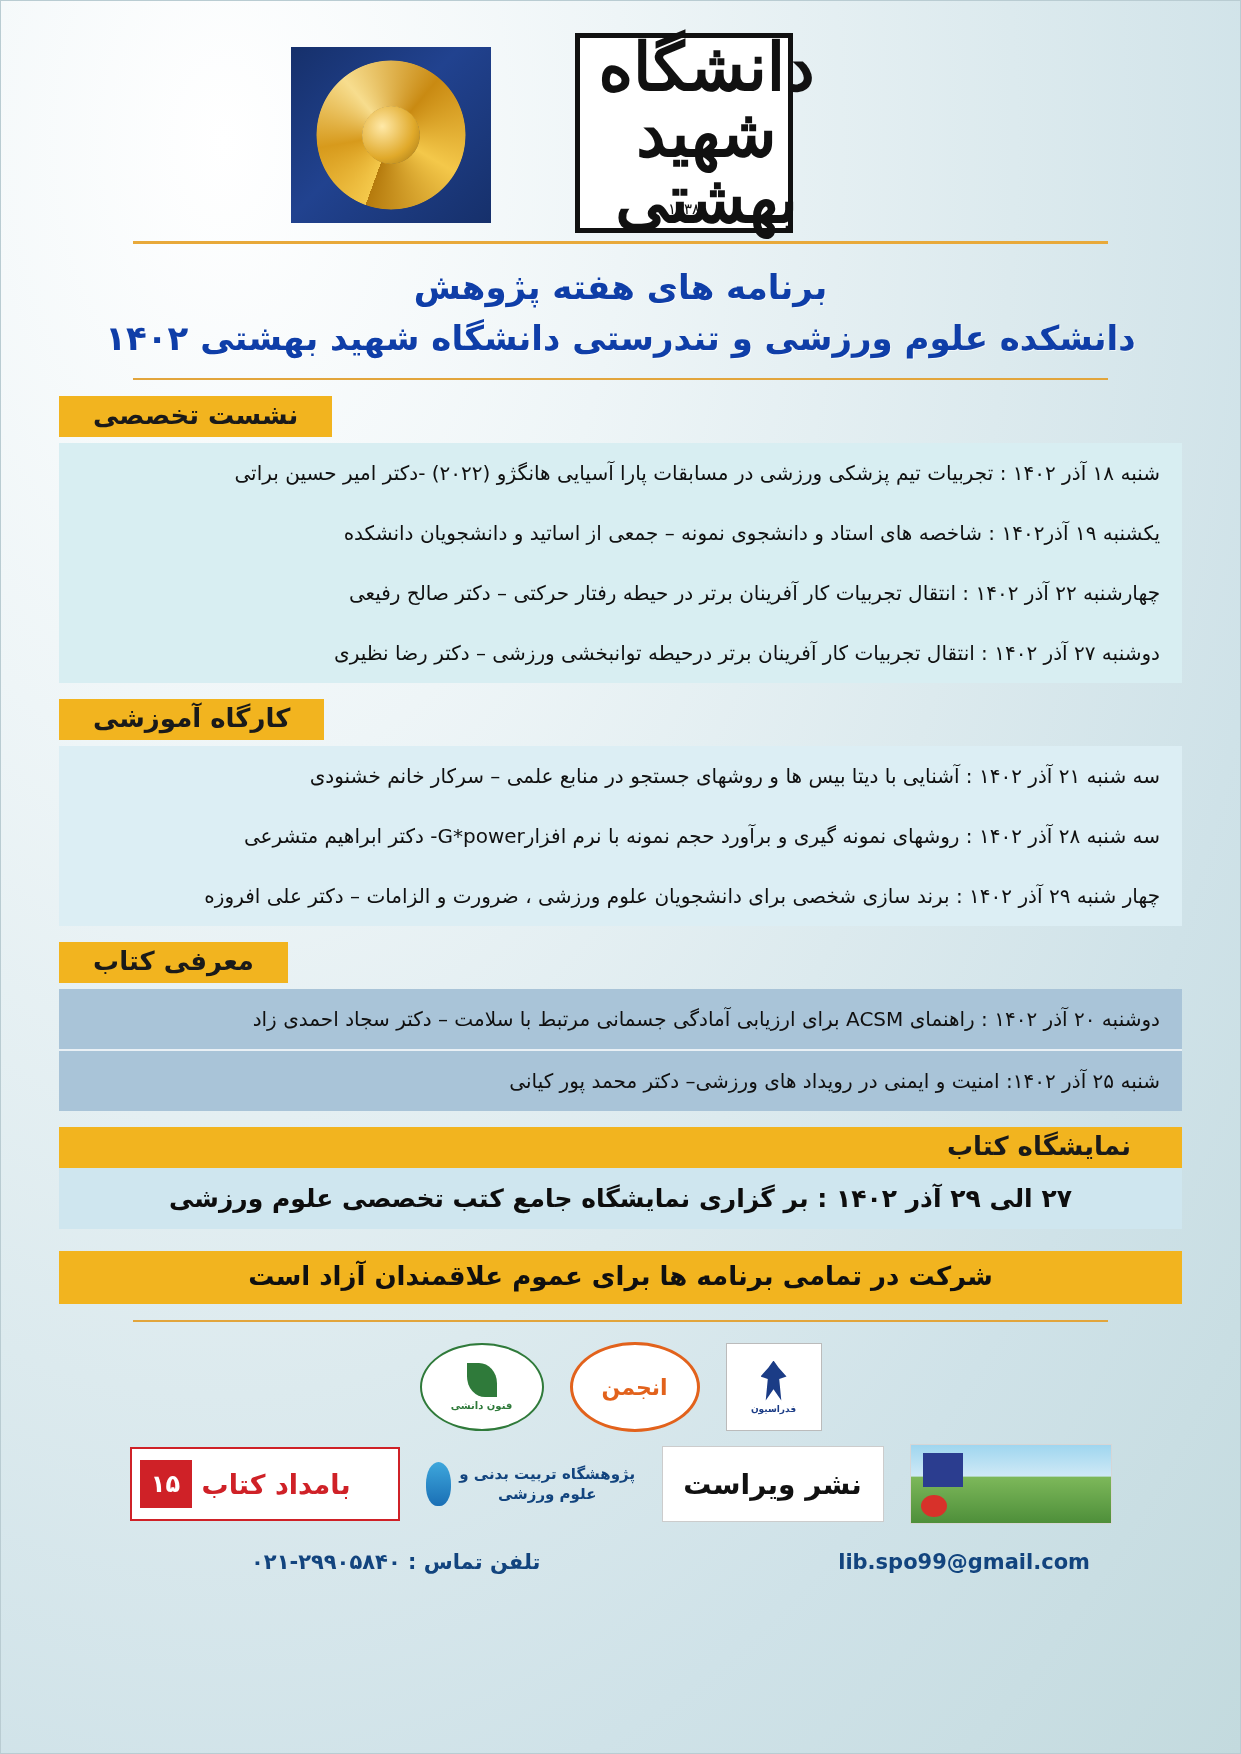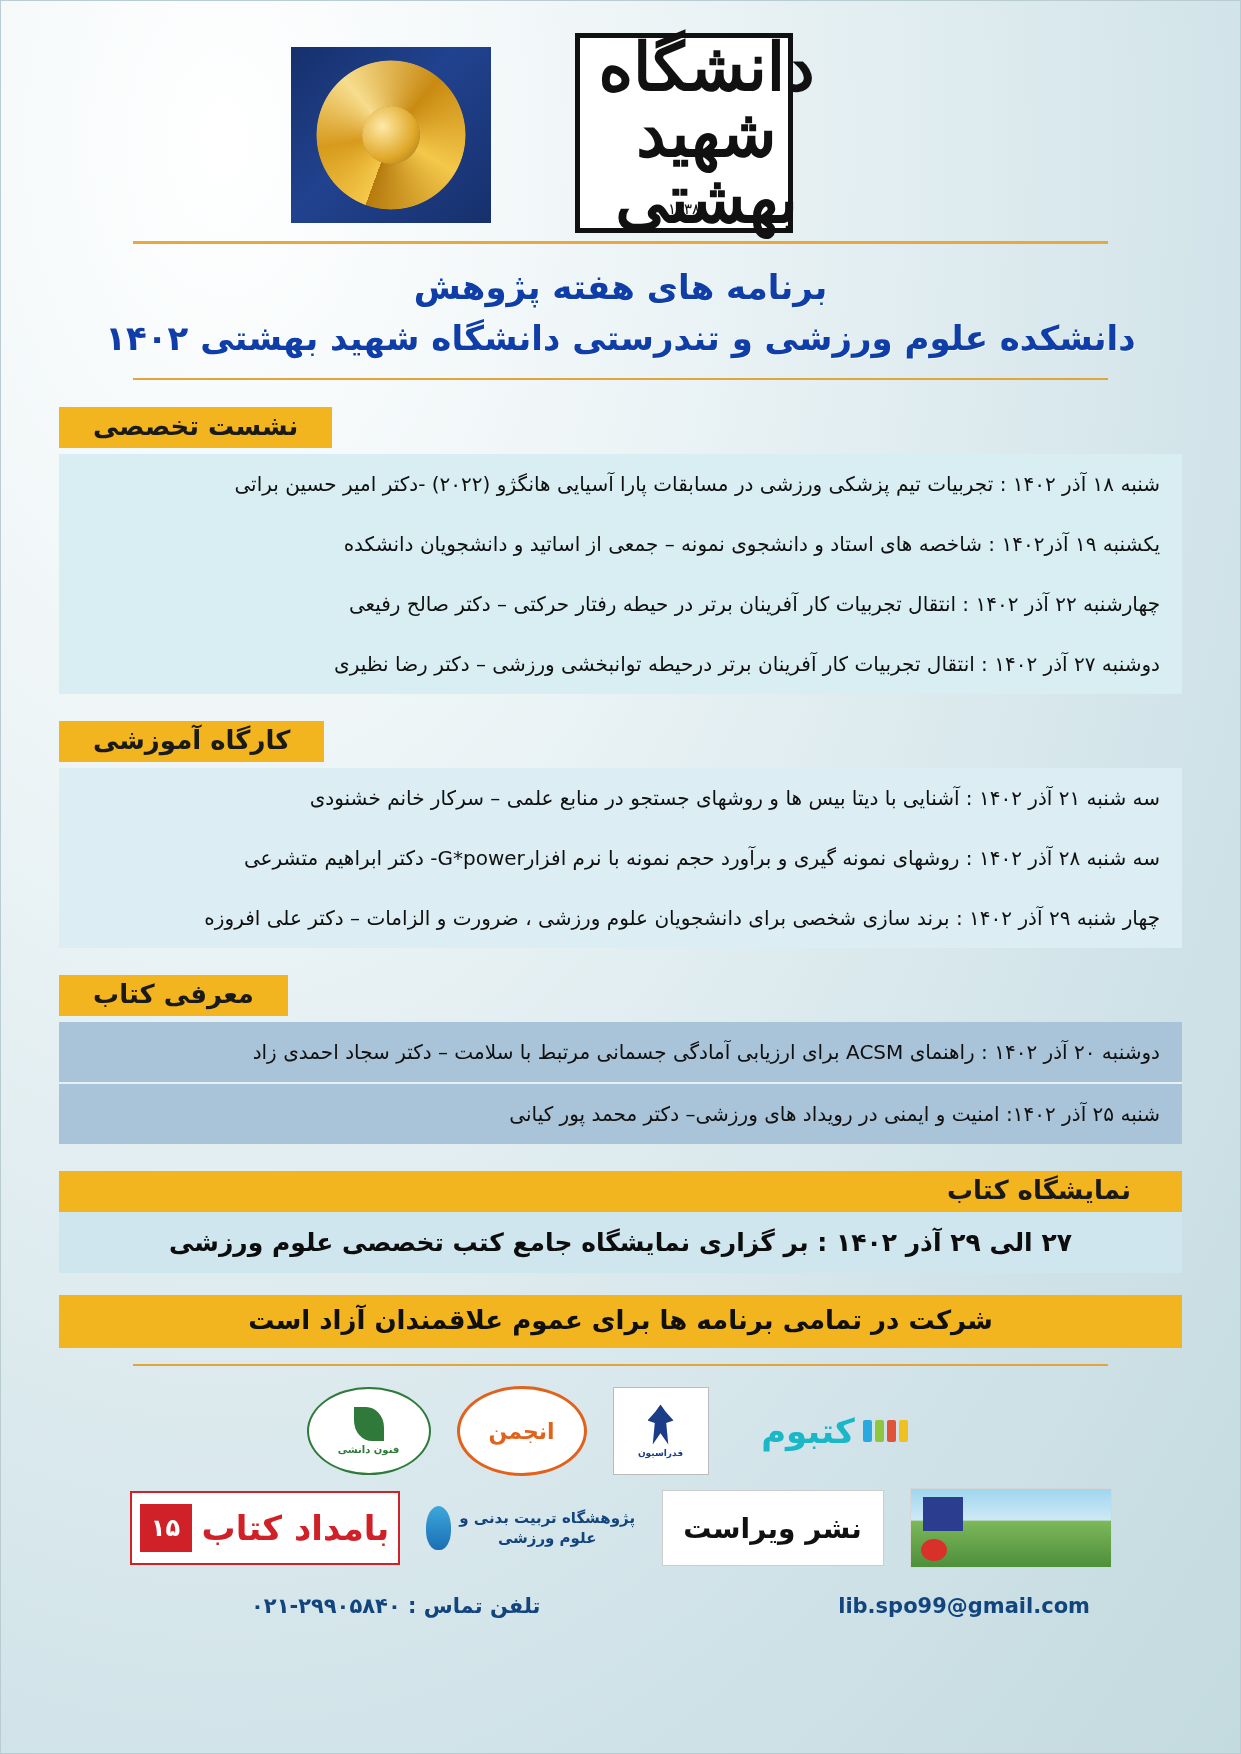--- a/index.html
+++ b/index.html
@@ -75,21 +75,21 @@
   }
   
   .section{margin:0 58px;}
   .sec-head{
     display:flex;justify-content:flex-start;
     margin:16px 0 0 0;
   }
   .sec-head-inner{
     background:#f2b41f;color:#1a1a1a;font-size:26px;font-weight:bold;
     padding:4px 34px 7px 34px;
-    margin-right:auto;margin-left:0;margin-top:11px;
+    margin-right:auto;margin-left:0;
   }
   .sec-head.full .sec-head-inner{
     width:100%;box-sizing:border-box;text-align:right;padding-right:51px;
   }
   .rows{margin-top:6px;}
   .row{
     font-size:20px;color:#101010;
     padding:14px 22px;
     text-align:right;
     line-height:1.6;
@@ -139,21 +139,21 @@
     font-size:28px;font-weight:bold;color:#111;
   }
   .sp-bamdad{
     width:250px;height:70px;background:#fff;border:2px solid #cf2127;
     display:flex;align-items:center;justify-content:flex-end;gap:10px;padding:0 8px;
   }
   .sp-bamdad .mark{
     width:52px;height:48px;background:#cf2127;color:#fff;font-size:24px;font-weight:bold;
     display:flex;align-items:center;justify-content:center;
   }
-  .sp-bamdad .txt{font-size:34px;font-weight:bold;color:#cf2127;}
+  .sp-bamdad .txt{font-size:27px;font-weight:bold;color:#cf2127;}
   .sp-anjoman{
     width:124px;height:84px;border-radius:50%;
     background:#fff;border:3px solid #e2621c;
     display:flex;align-items:center;justify-content:center;flex-direction:column;
     font-size:11px;color:#c0410d;font-weight:bold;
   }
   .sp-anjoman .big{font-size:22px;color:#e2621c;}
   .sp-green{
     width:120px;height:84px;border-radius:50%;
     background:#fff;border:2px solid #2f7a3a;
@@ -258,29 +258,20 @@
     </div>
     <div class="exhibit-row">۲۷ الی ۲۹ آذر ۱۴۰۲ : بر گزاری نمایشگاه جامع کتب تخصصی علوم ورزشی</div>
   </div>
 
   <div class="banner">شرکت در تمامی  برنامه ها  برای عموم علاقمندان آزاد است</div>
 
   <div class="rule thin" style="margin-top:16px"></div>
 
   <div class="sponsors">
     <div class="sp-row">
-      <div class="sp sp1 plain">
-        <span class="dots">
-          <i style="background:#f0c020"></i>
-            <i style="background:#e0543a"></i>
-            <i style="background:#8ec63f"></i>
-            <i style="background:#2aa9e0"></i>
-        </span>
-        <span class="word">کتبوم</span>
-      </div>
       <div class="sp sp-fed">
         <span class="figure"></span>
         <span>فدراسیون</span>
       </div>
       <div class="sp sp-anjoman">
         <span class="big">انجمن</span>
       </div>
       <div class="sp sp-green">
         <span class="leaf"></span>
         <span>فنون دانشی</span>

